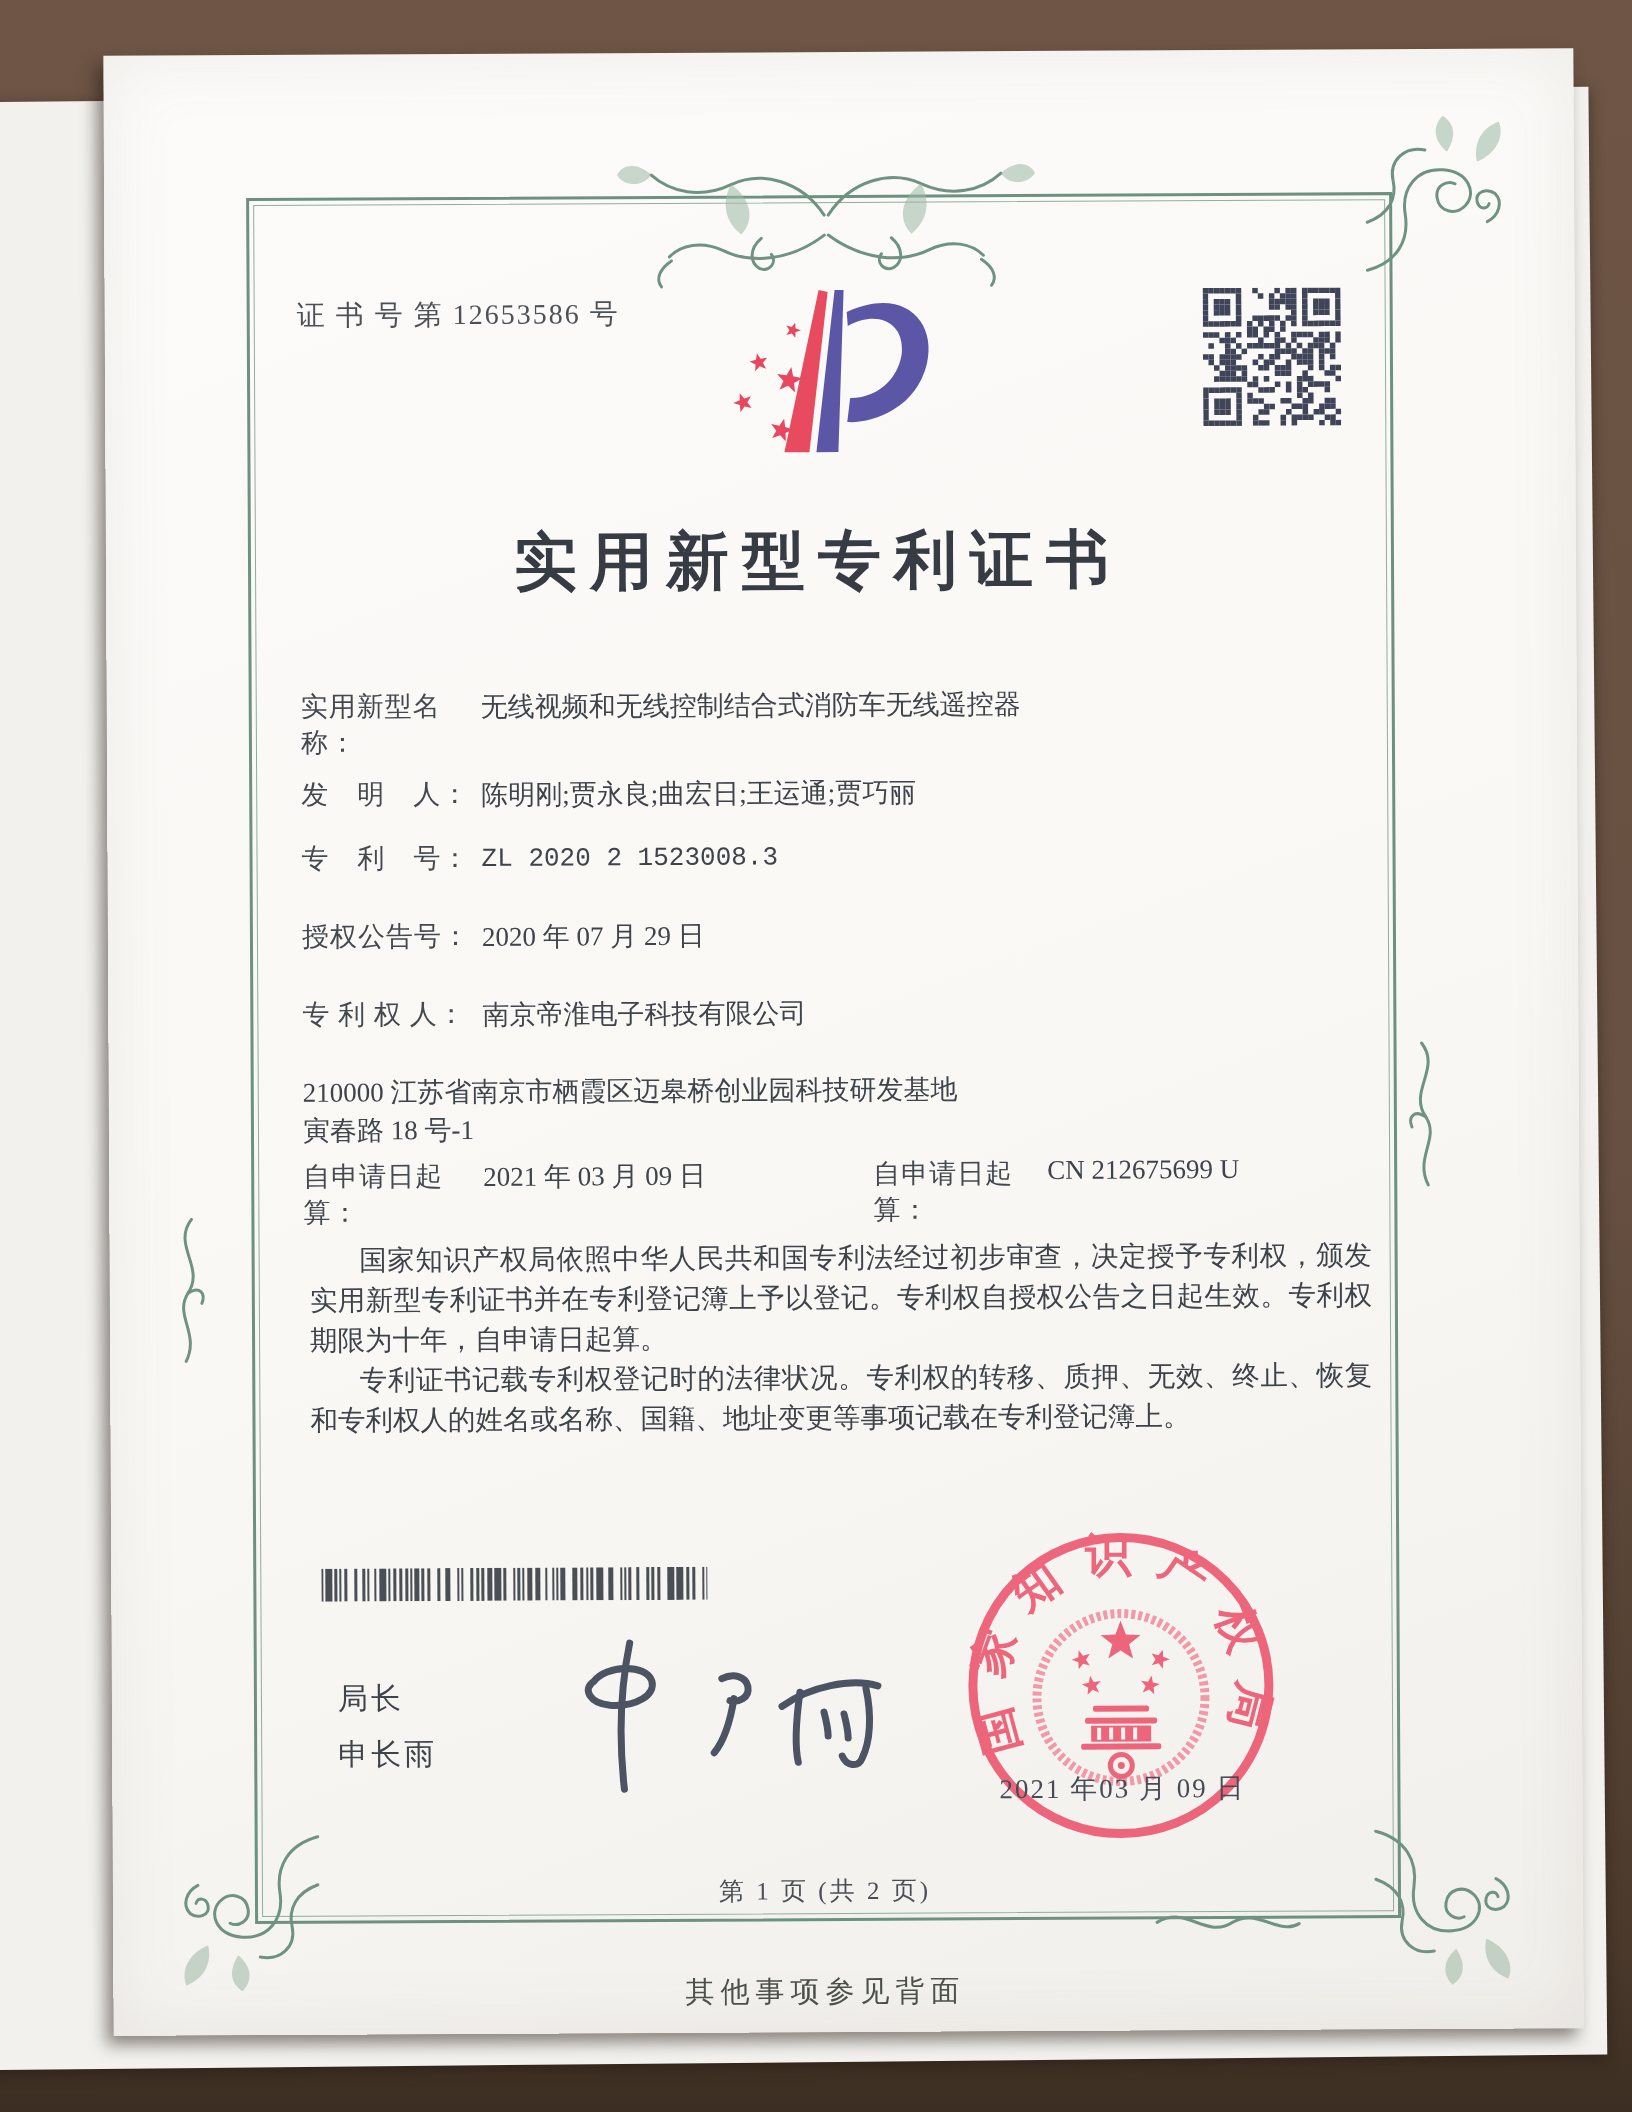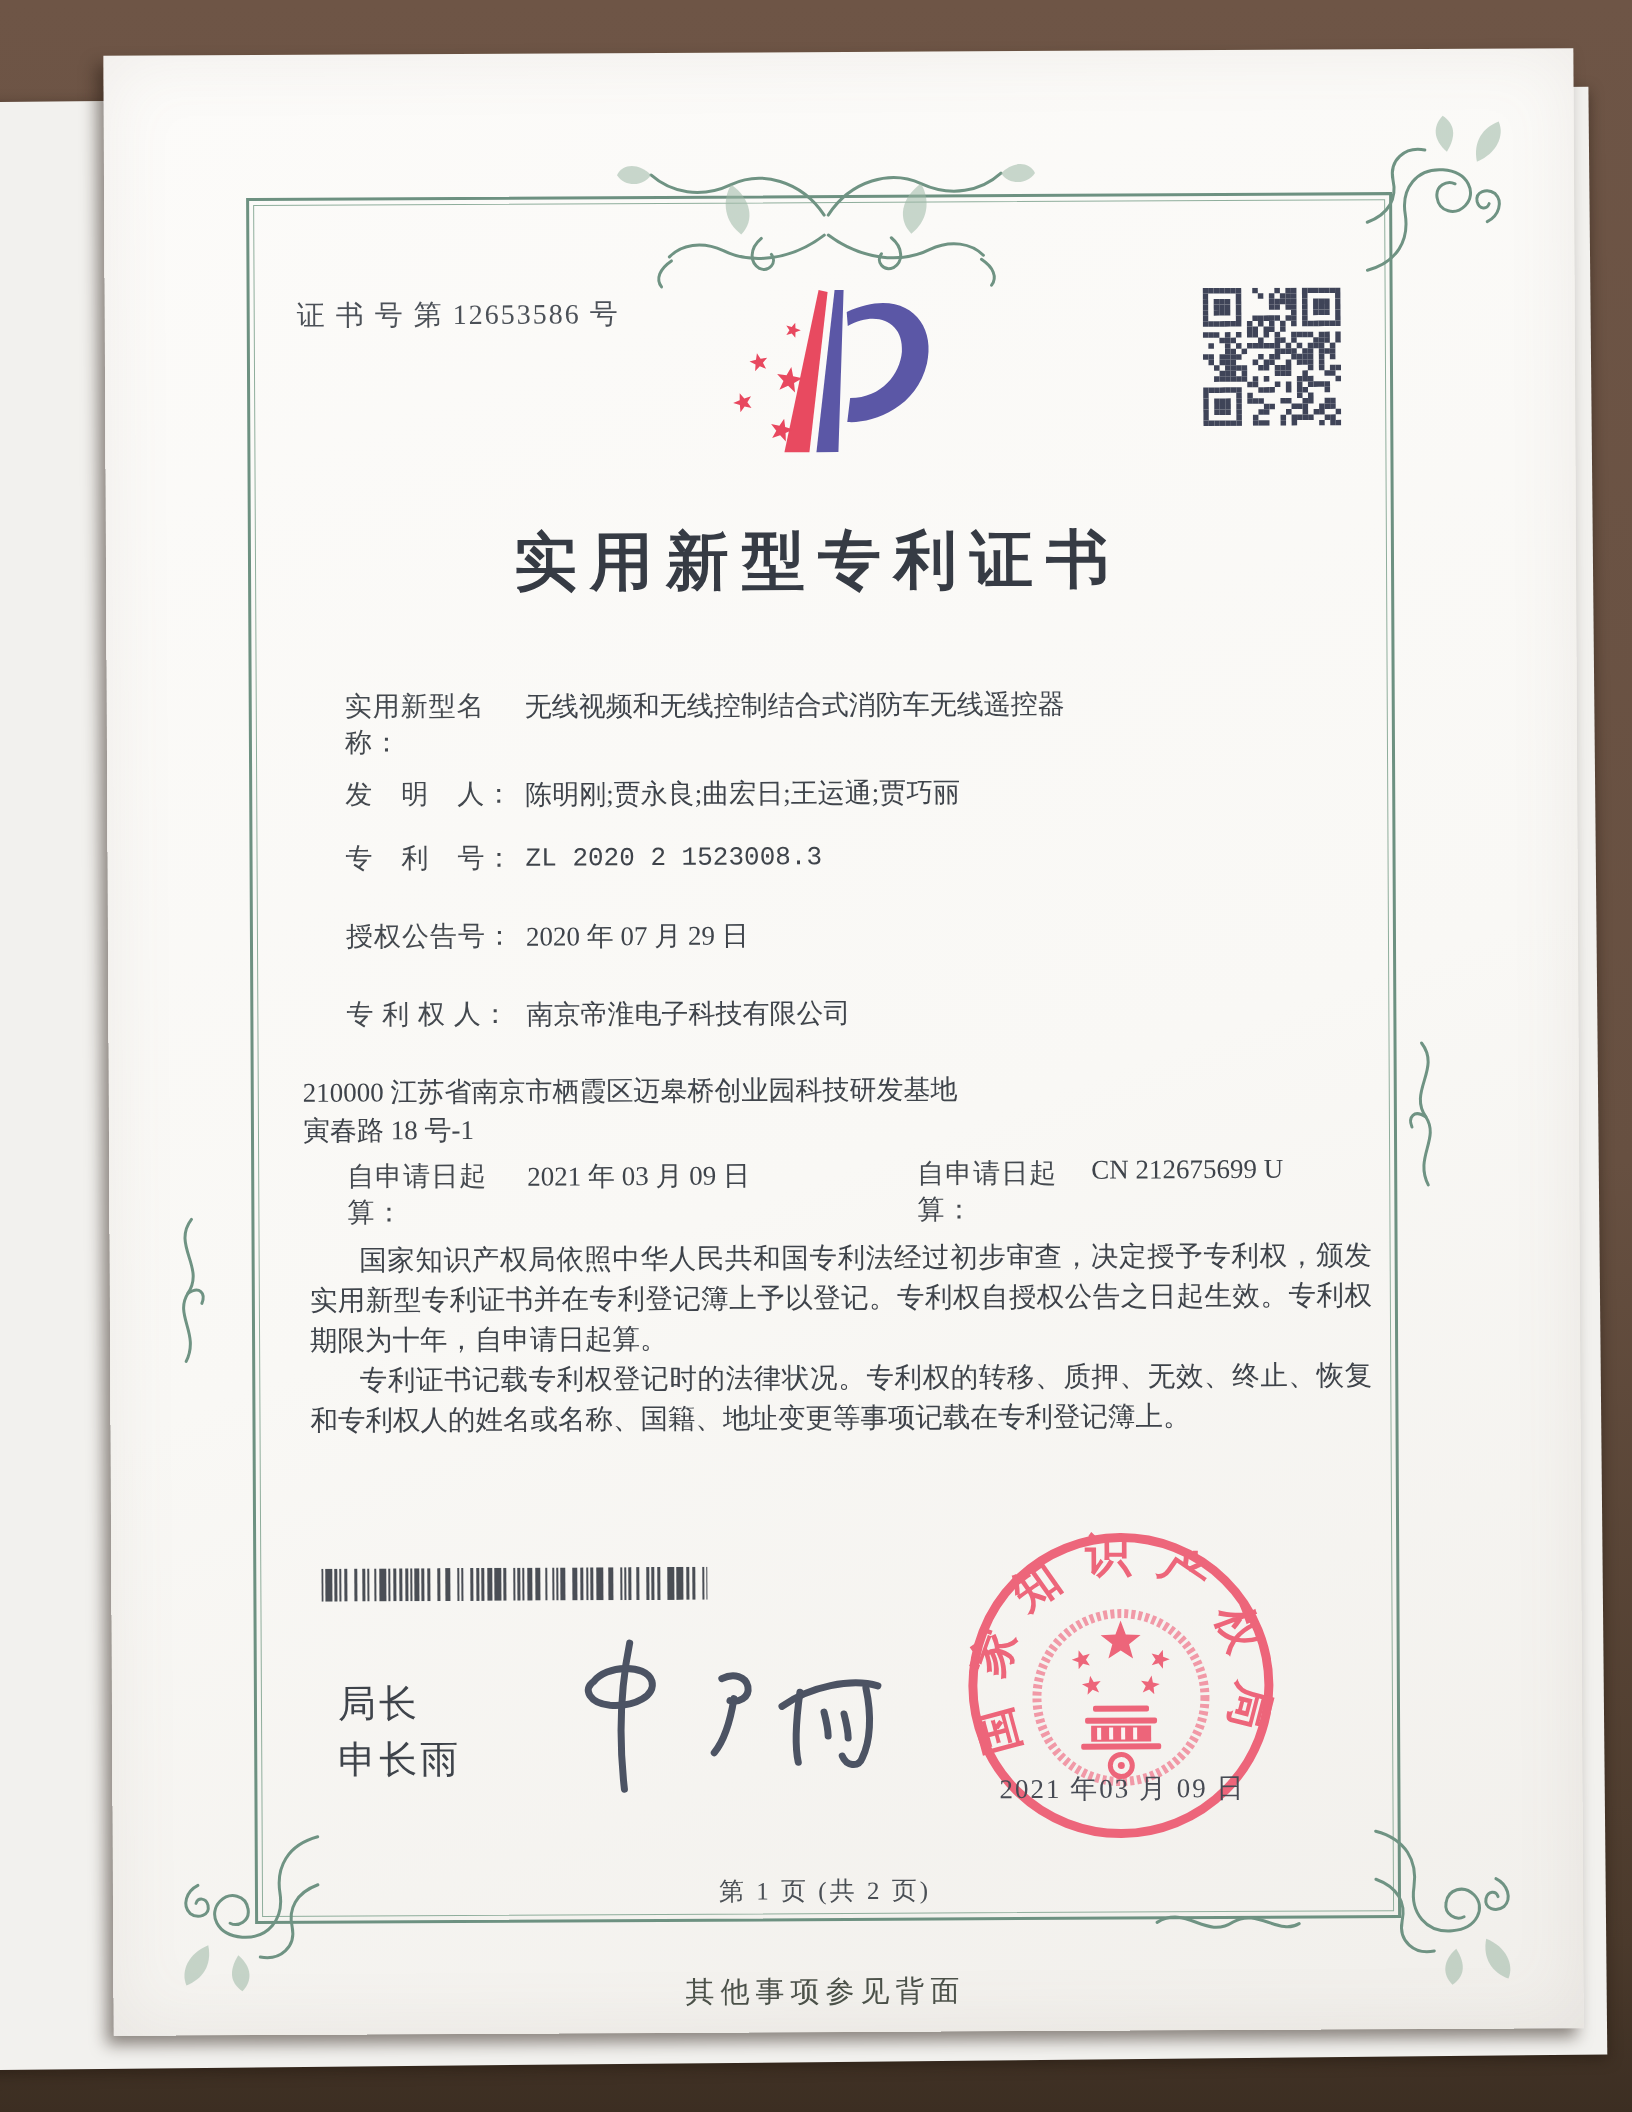--- a/index.html
+++ b/index.html
@@ -27,30 +27,30 @@
     content:"";position:absolute;left:4px;top:4px;right:4px;bottom:4px;
     border:1.5px solid #8fae9c;
   }
   .abs{position:absolute;}
   .cert-no{left:192px;top:242px;font-size:28px;letter-spacing:2px;color:#4c5158;}
   .title{
     left:142px;top:466px;width:1140px;text-align:center;
     font-size:63px;font-weight:600;letter-spacing:13px;color:#363b44;
   }
   .row{position:absolute;left:194px;width:1072px;display:flex;font-size:27px;color:#3f444b;}
-  .row .lbl{width:180px;flex:none;letter-spacing:1px;color:#44494f;margin-left:44px;}
+  .row .lbl{width:180px;flex:none;letter-spacing:1px;color:#44494f;}
   .row .val{flex:1;line-height:38px;}
   .grant-right{position:absolute;left:570px;top:0;display:flex;}
   .grant-right .lbl{width:174px;}
   .body-text{
     left:200px;top:1186px;width:1062px;font-size:27.5px;line-height:40px;
     text-align:justify;color:#3e434a;
   }
   .body-text p{margin:0;text-indent:1.8em;}
-  .officer{font-size:38px;color:#3f444b;font-family:"Liberation Sans","DejaVu Sans",sans-serif;letter-spacing:3px;text-align:center;}
+  .officer{font-size:30px;color:#3f444b;font-family:"Liberation Sans","DejaVu Sans",sans-serif;letter-spacing:3px;text-align:center;}
   .seal-date{
     left:845px;top:1720px;width:330px;text-align:center;
     font-size:27px;letter-spacing:2px;color:#474b54;
   }
   .page-note{left:142px;top:1822px;width:1140px;text-align:center;font-size:25px;letter-spacing:3px;color:#4a4f55;}
   .back-note{left:142px;top:1920px;width:1140px;text-align:center;font-size:29px;letter-spacing:6px;color:#4b5149;}
   svg{display:block;}
   .orn path{fill:none;stroke:#6f9383;stroke-width:3;stroke-linecap:round;}
   .orn .leaf{fill:#9cb8a6;opacity:.55;stroke:none;}
 </style>

